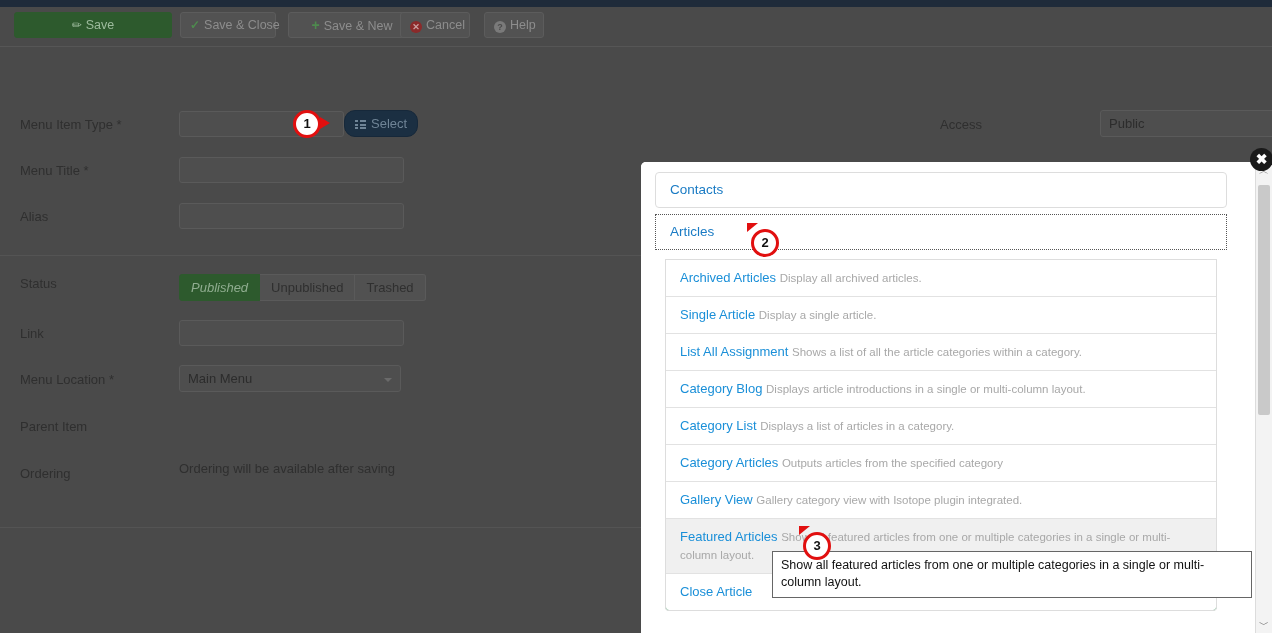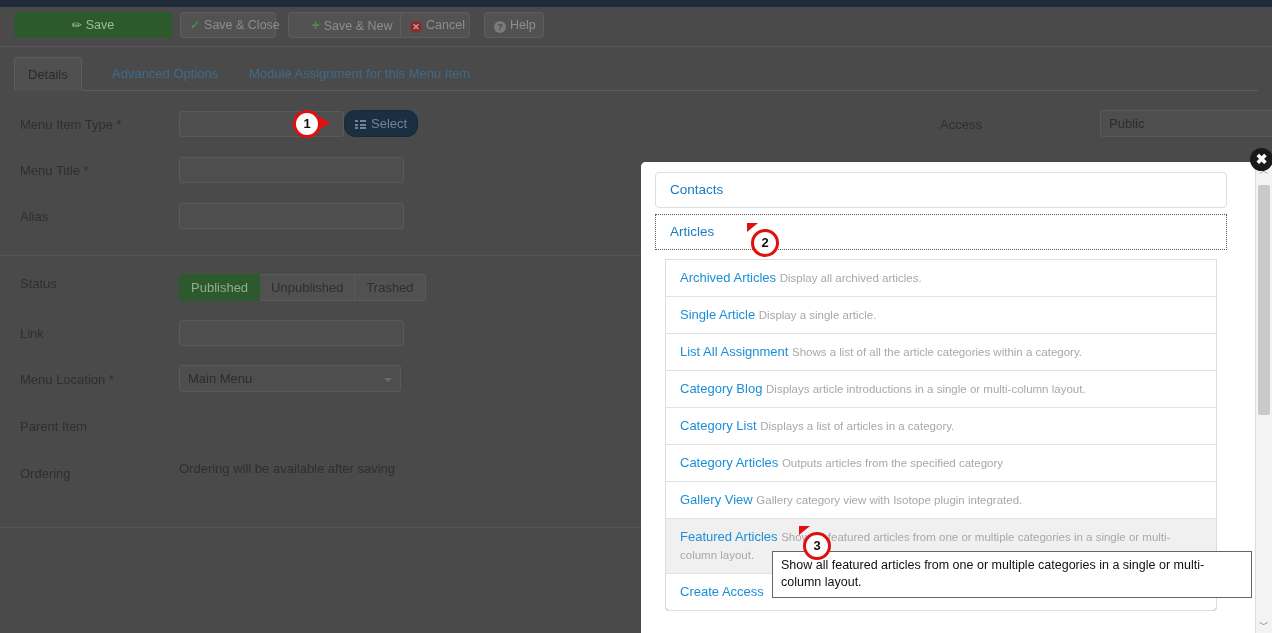--- a/index.html
+++ b/index.html
@@ -180,20 +180,21 @@
     padding: 0 11px;
     border: 1px solid #5a5a5a;
     border-left: none;
     background: #515151;
     color: #2f2f2f;
     cursor: pointer;
   }
   .st-btn:first-child {
     border-left: 1px solid #2d5a2d;
     border-radius: 3px 0 0 3px;
+    font-style: italic;
   }
   .st-btn:last-child { border-radius: 0 3px 3px 0; }
   .st-btn.on {
     background: #2d5a2d;
     border-color: #2d5a2d;
     color: #90ad90;
   }
 
   .dropdown {
     position: absolute;
@@ -407,25 +408,20 @@
       <span class="ico">+</span><span>Save &amp; New</span>
     </div>
     <div class="btn btn-cancel">
       <span class="circ-ico circ-red">✕</span><span>Cancel</span>
     </div>
     <div class="btn btn-help">
       <span class="circ-ico circ-gray">?</span><span>Help</span>
     </div>
   </div>
 
-  <div class="tabbar">
-    <div class="tab tab-0 active">Details</div>
-    <div class="tab tab-1">Advanced Options</div>
-    <div class="tab tab-2">Module Assignment for this Menu Item</div>
-  </div>
 
   <div class="form-label" style="left:20px; top:117px;">Menu Item Type *</div>
   <div class="field" style="left:179px; top:111px; width:165px;"></div>
   <div class="select-btn" style="left:344px; top:110px;">
     <span class="grid-ico"></span><span>Select</span>
   </div>
 
   <div class="form-label" style="left:20px; top:163px;">Menu Title *</div>
   <div class="field" style="left:179px; top:157px; width:225px;"></div>
 
@@ -505,21 +501,21 @@
         </div>
         <div class="row-item">
           <span class="row-title">Gallery View</span>
           <span class="row-desc">Gallery category view with Isotope plugin integrated.</span>
         </div>
         <div class="row-item hl">
           <span class="row-title">Featured Articles</span>
           <span class="row-desc">Show all featured articles from one or multiple categories in a single or multi-column layout.</span>
         </div>
         <div class="row-item">
-          <span class="row-title">Create Access</span>
+          <span class="row-title">Close Article</span>
           <span class="row-desc"></span>
         </div>
       </div>
     </div>
 
     <div class="sb">
       <div class="sb-arrow sb-up">︿</div>
       <div class="sb-thumb"></div>
       <div class="sb-arrow sb-down">﹀</div>
     </div>

